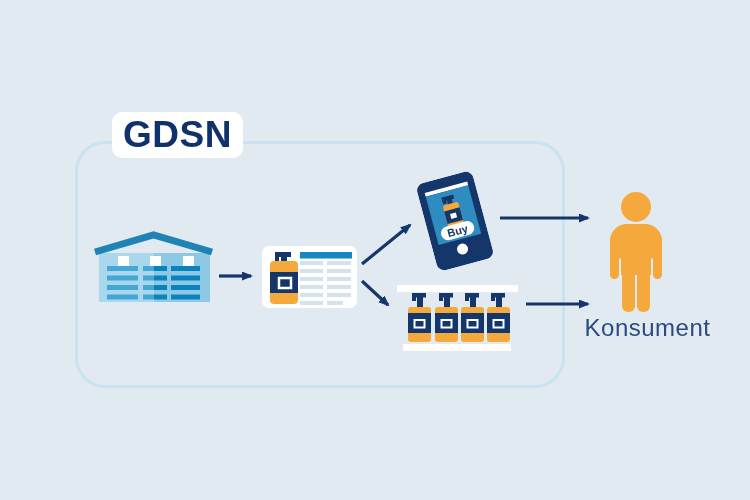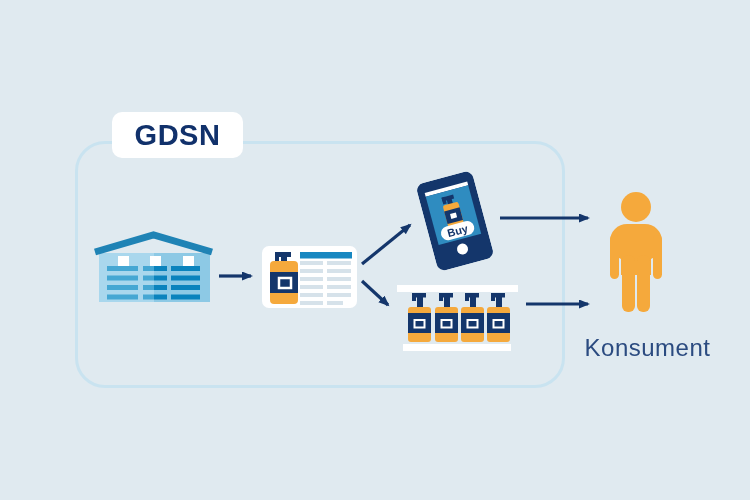--- a/index.html
+++ b/index.html
@@ -17,28 +17,28 @@
     border-radius:30px;
     box-sizing:border-box;
   }
   #gdsn-badge{
     left:112px;top:112px;width:131px;height:46px;
     background:var(--white);
     border-radius:10px;
     display:flex;align-items:center;justify-content:center;
   }
   #gdsn-badge span{
-    font-size:29px;font-weight:bold;color:var(--heading_navy);letter-spacing:.5px;
+    font-size:37px;font-weight:bold;color:var(--heading_navy);letter-spacing:.5px;
   }
   #phone{
     left:426px;top:176px;width:58px;height:90px;
     transform:rotate(-15deg);
   }
   #consumer-label{
-    left:565px;top:334px;width:165px;
+    left:565px;top:314px;width:165px;
     text-align:center;
     font-size:24px;color:var(--text_navy);letter-spacing:.5px;
   }
   svg{display:block;}
 </style>
 </head>
 <body>
 
 <div id="canvas">
 

